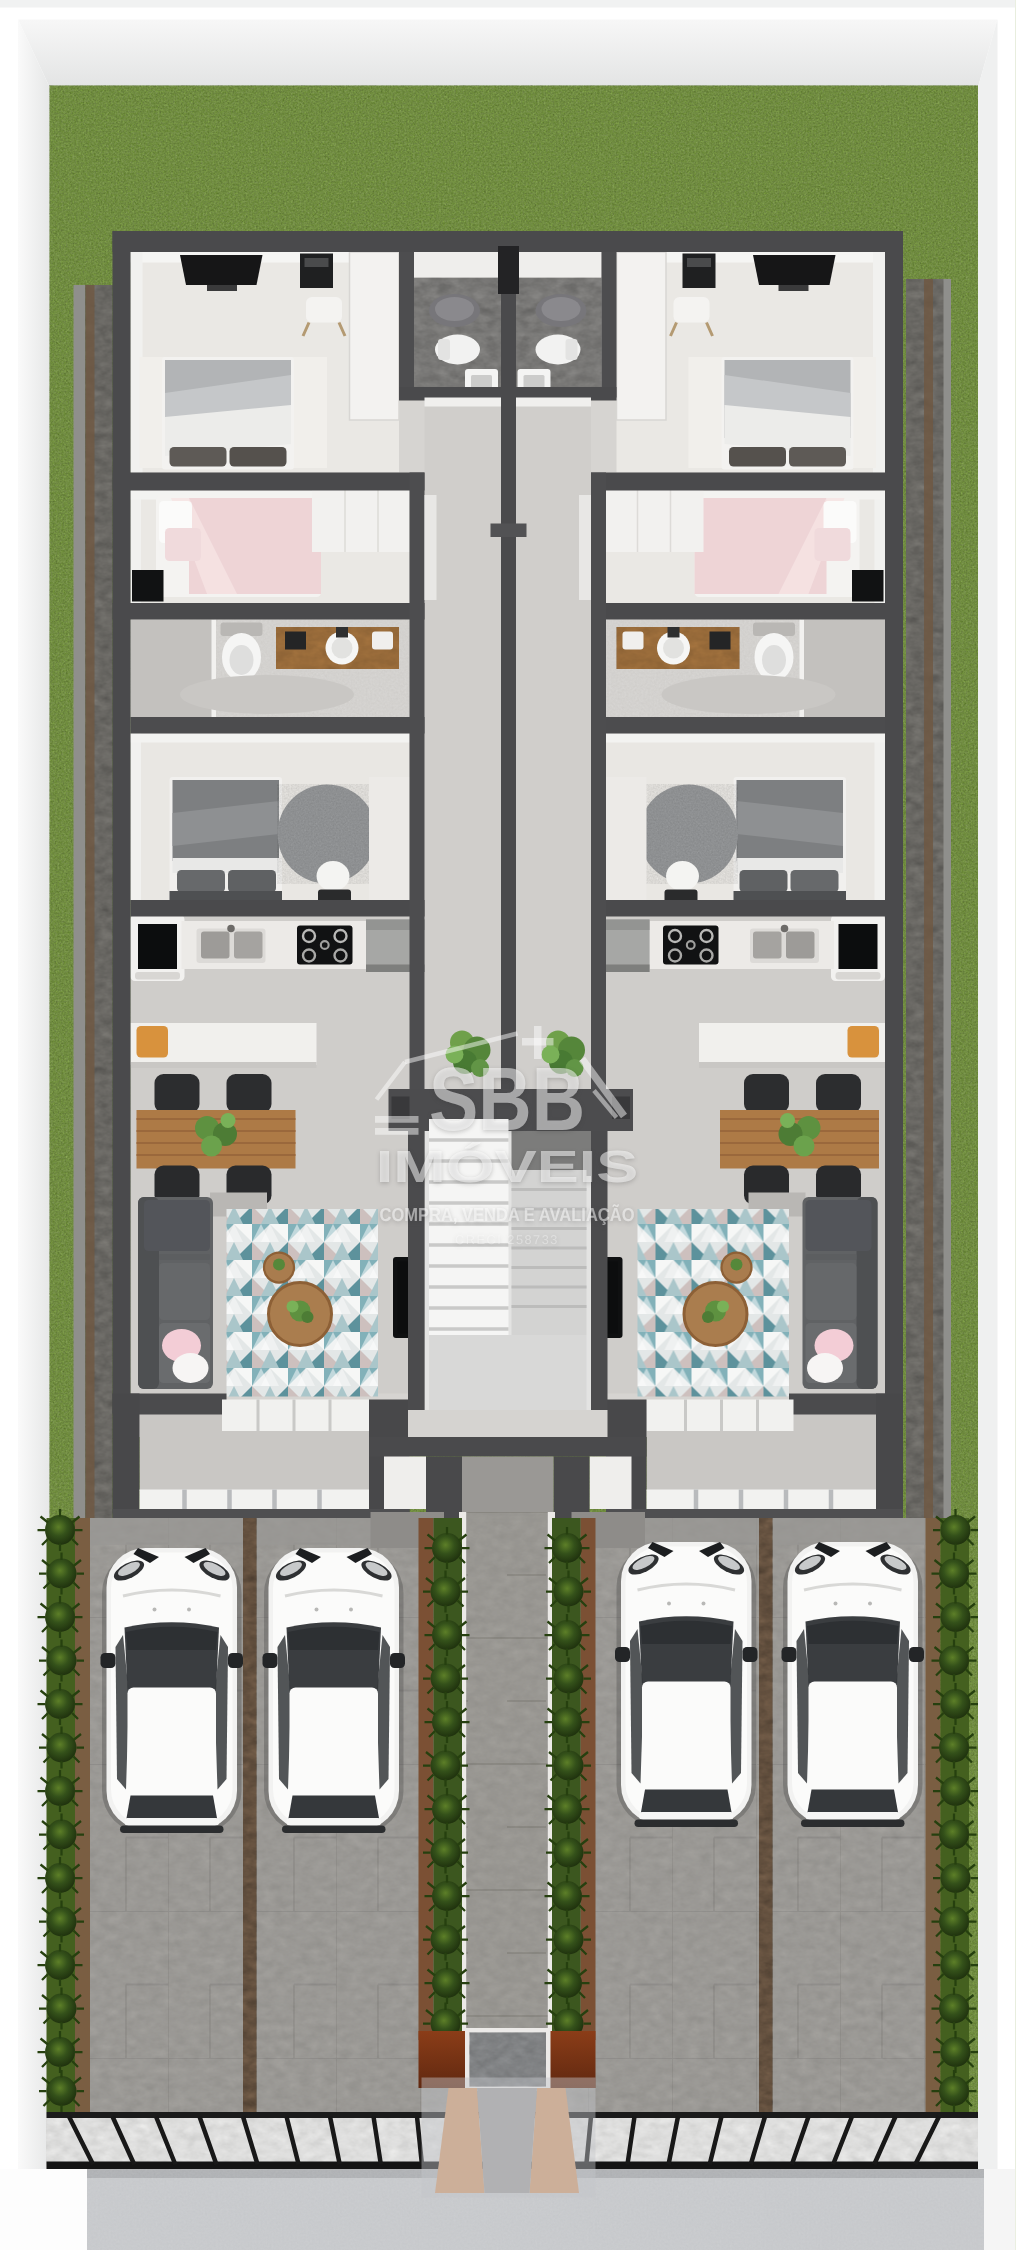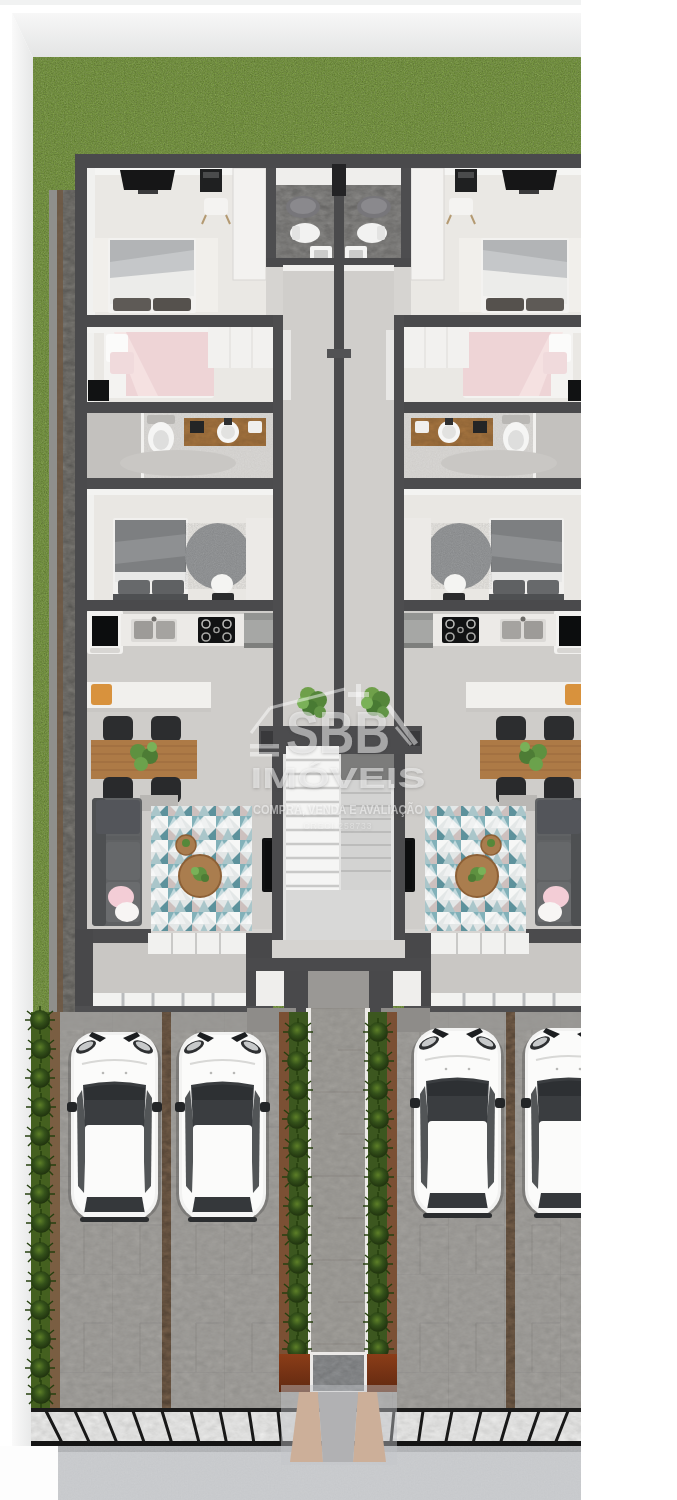--- a/index.html
+++ b/index.html
@@ -1,16 +1,16 @@
 <!DOCTYPE html>
 <html><head>
 <meta charset="utf-8">
 <style>
 html,body{margin:0;padding:0;background:#ffffff;}
-#page{position:relative;width:581px;height:1500px;overflow:hidden;background:#ffffff;font-family:"Liberation Sans",sans-serif;}
+#page{position:relative;width:677px;height:1500px;overflow:hidden;background:#ffffff;font-family:"Liberation Sans",sans-serif;}
 svg{position:absolute;top:0;left:0;display:block;}
 </style>
 </head>
 <body>
 <div id="page">
 <svg width="677" height="1500" viewBox="0 0 677 1500">
 <defs>
 <filter id="noiseD" x="0" y="0" width="100%" height="100%">
  <feTurbulence type="fractalNoise" baseFrequency="0.9" numOctaves="2" seed="7" result="n"></feTurbulence>
  <feColorMatrix in="n" type="matrix" values="0 0 0 0 0  0 0 0 0 0  0 0 0 0 0  0.45 0.45 0.45 0 -0.35"></feColorMatrix>

